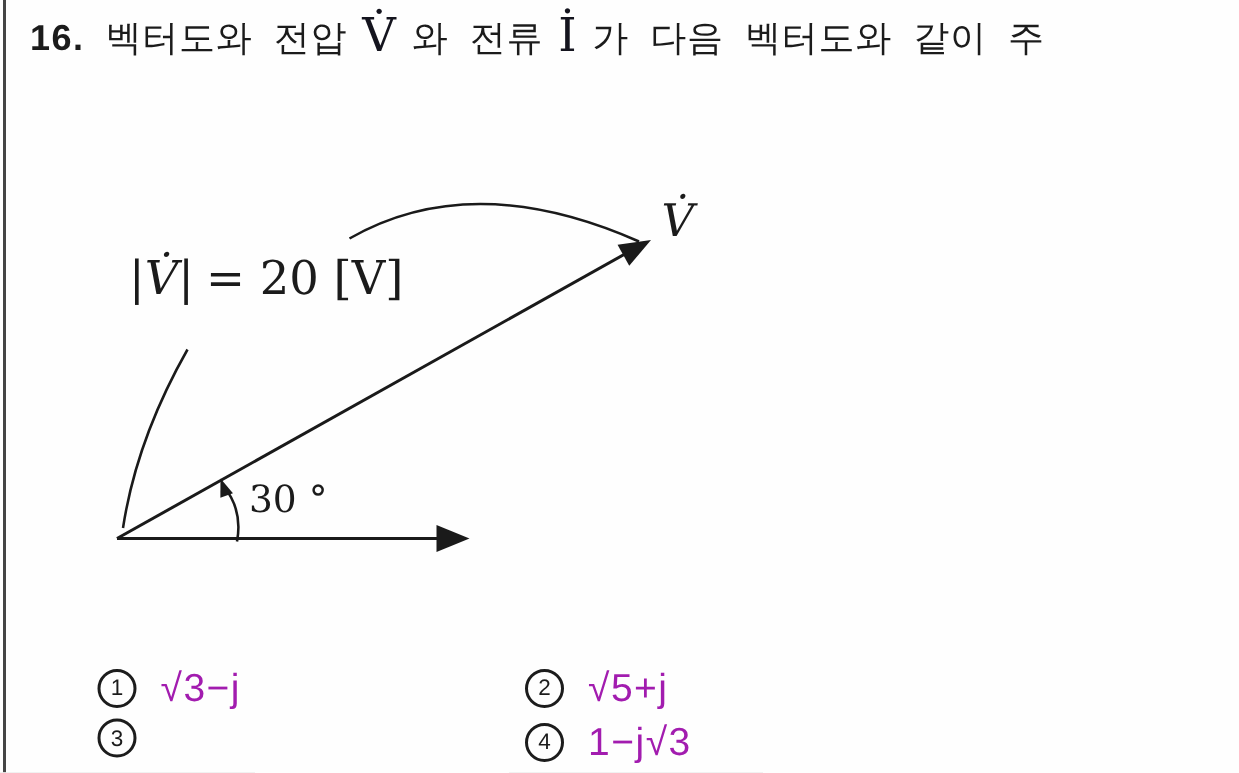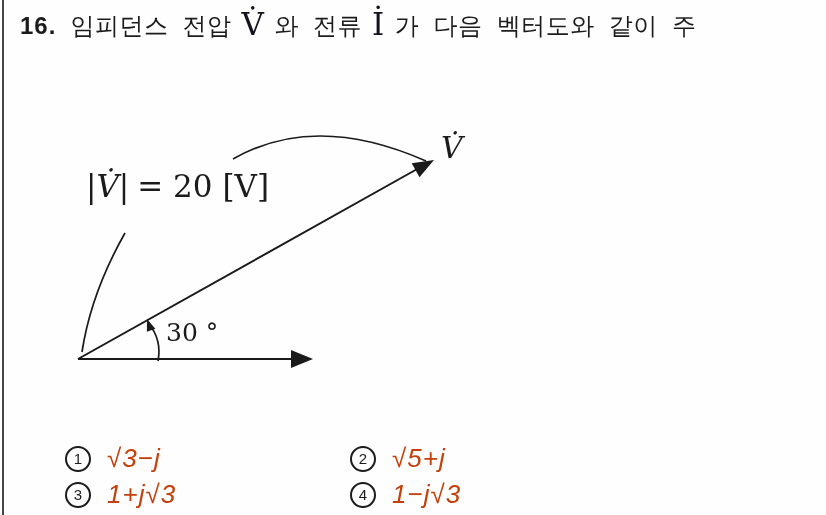--- a/index.html
+++ b/index.html
@@ -75,37 +75,36 @@
     border: 2px solid #1c1c1c;
     border-radius: 50%;
     font-size: 15px;
     line-height: 1;
     margin-right: 16px;
     color: #1c1c1c;
   }
   .opt-text {
     font-size: 26px;
     letter-spacing: 1px;
-    color: #c2410c;
-    font-style: italic;
+    color: #a21caf;
   }
   .opt-1 { left: 65px;  top: 443px; }
   .opt-2 { left: 350px; top: 443px; }
   .opt-3 { left: 65px;  top: 479px; }
   .opt-4 { left: 350px; top: 479px; }
 </style>
 </head>
 <body>
 
 <div class="page">
 
   <div class="left-rule"></div>
 
   <div class="q-line q-line1">
-    <span class="q-num">16.</span><span class="kr">임피던스 전압</span><span class="phasor">V̇</span><span class="kr">와 전류</span><span class="phasor">İ</span><span class="kr">가 다음 벡터도와 같이 주</span>
+    <span class="q-num">16.</span><span class="kr">벡터도와 전압</span><span class="phasor">V̇</span><span class="kr">와 전류</span><span class="phasor">İ</span><span class="kr">가 다음 벡터도와 같이 주</span>
   </div>
 
 
   <svg class="diagram" viewBox="0 0 826 515" xmlns="http://www.w3.org/2000/svg">
 
     <line x1="78" y1="359" x2="294" y2="359" stroke="#1a1a1a" stroke-width="2"></line>
     <polygon points="313,359 291,350 291,368" fill="#1a1a1a"></polygon>
 
     <line x1="78" y1="359" x2="419" y2="168" stroke="#1a1a1a" stroke-width="2"></line>
     <polygon points="434,160 419.5,177.2 411.7,163.2" fill="#1a1a1a"></polygon>
@@ -130,20 +129,19 @@
   <div class="option opt-1">
     <span class="opt-circle">1</span>
     <span class="opt-text">√3−j</span>
   </div>
   <div class="option opt-2">
     <span class="opt-circle">2</span>
     <span class="opt-text">√5+j</span>
   </div>
   <div class="option opt-3">
     <span class="opt-circle">3</span>
-    <span class="opt-text">1+j√3</span>
   </div>
   <div class="option opt-4">
     <span class="opt-circle">4</span>
     <span class="opt-text">1−j√3</span>
   </div>
 
 </div>
 
 </body></html>

